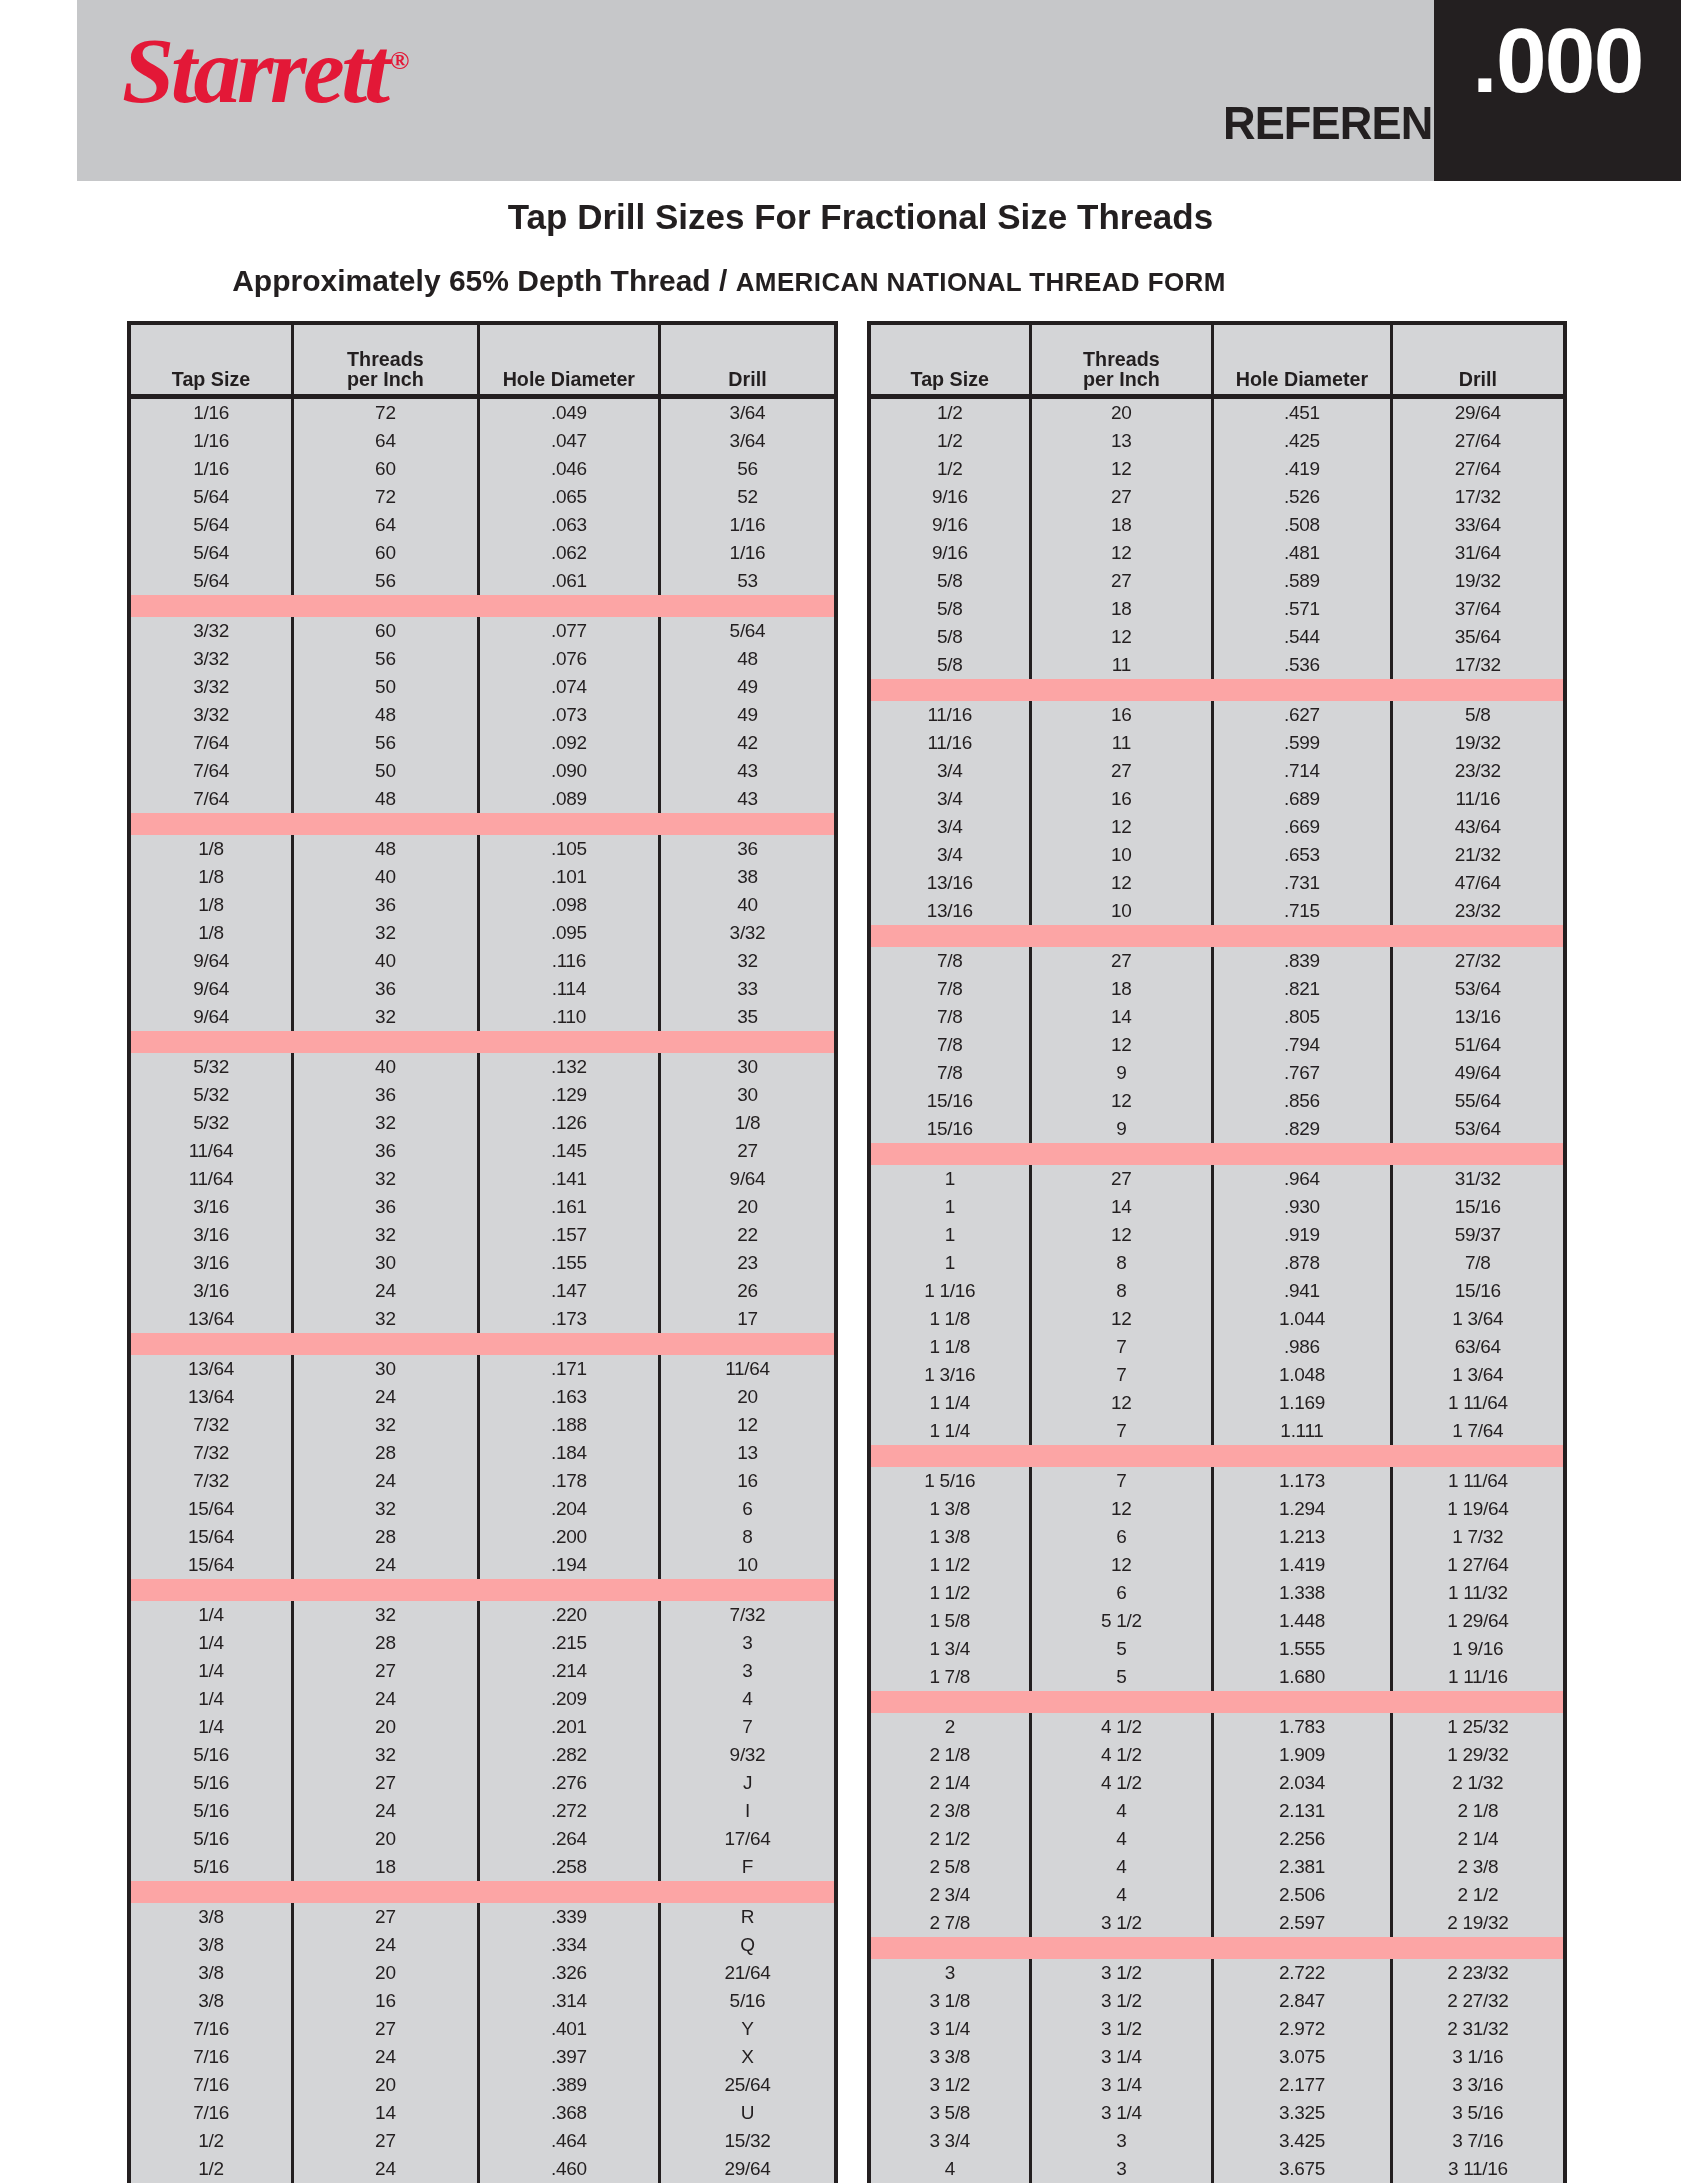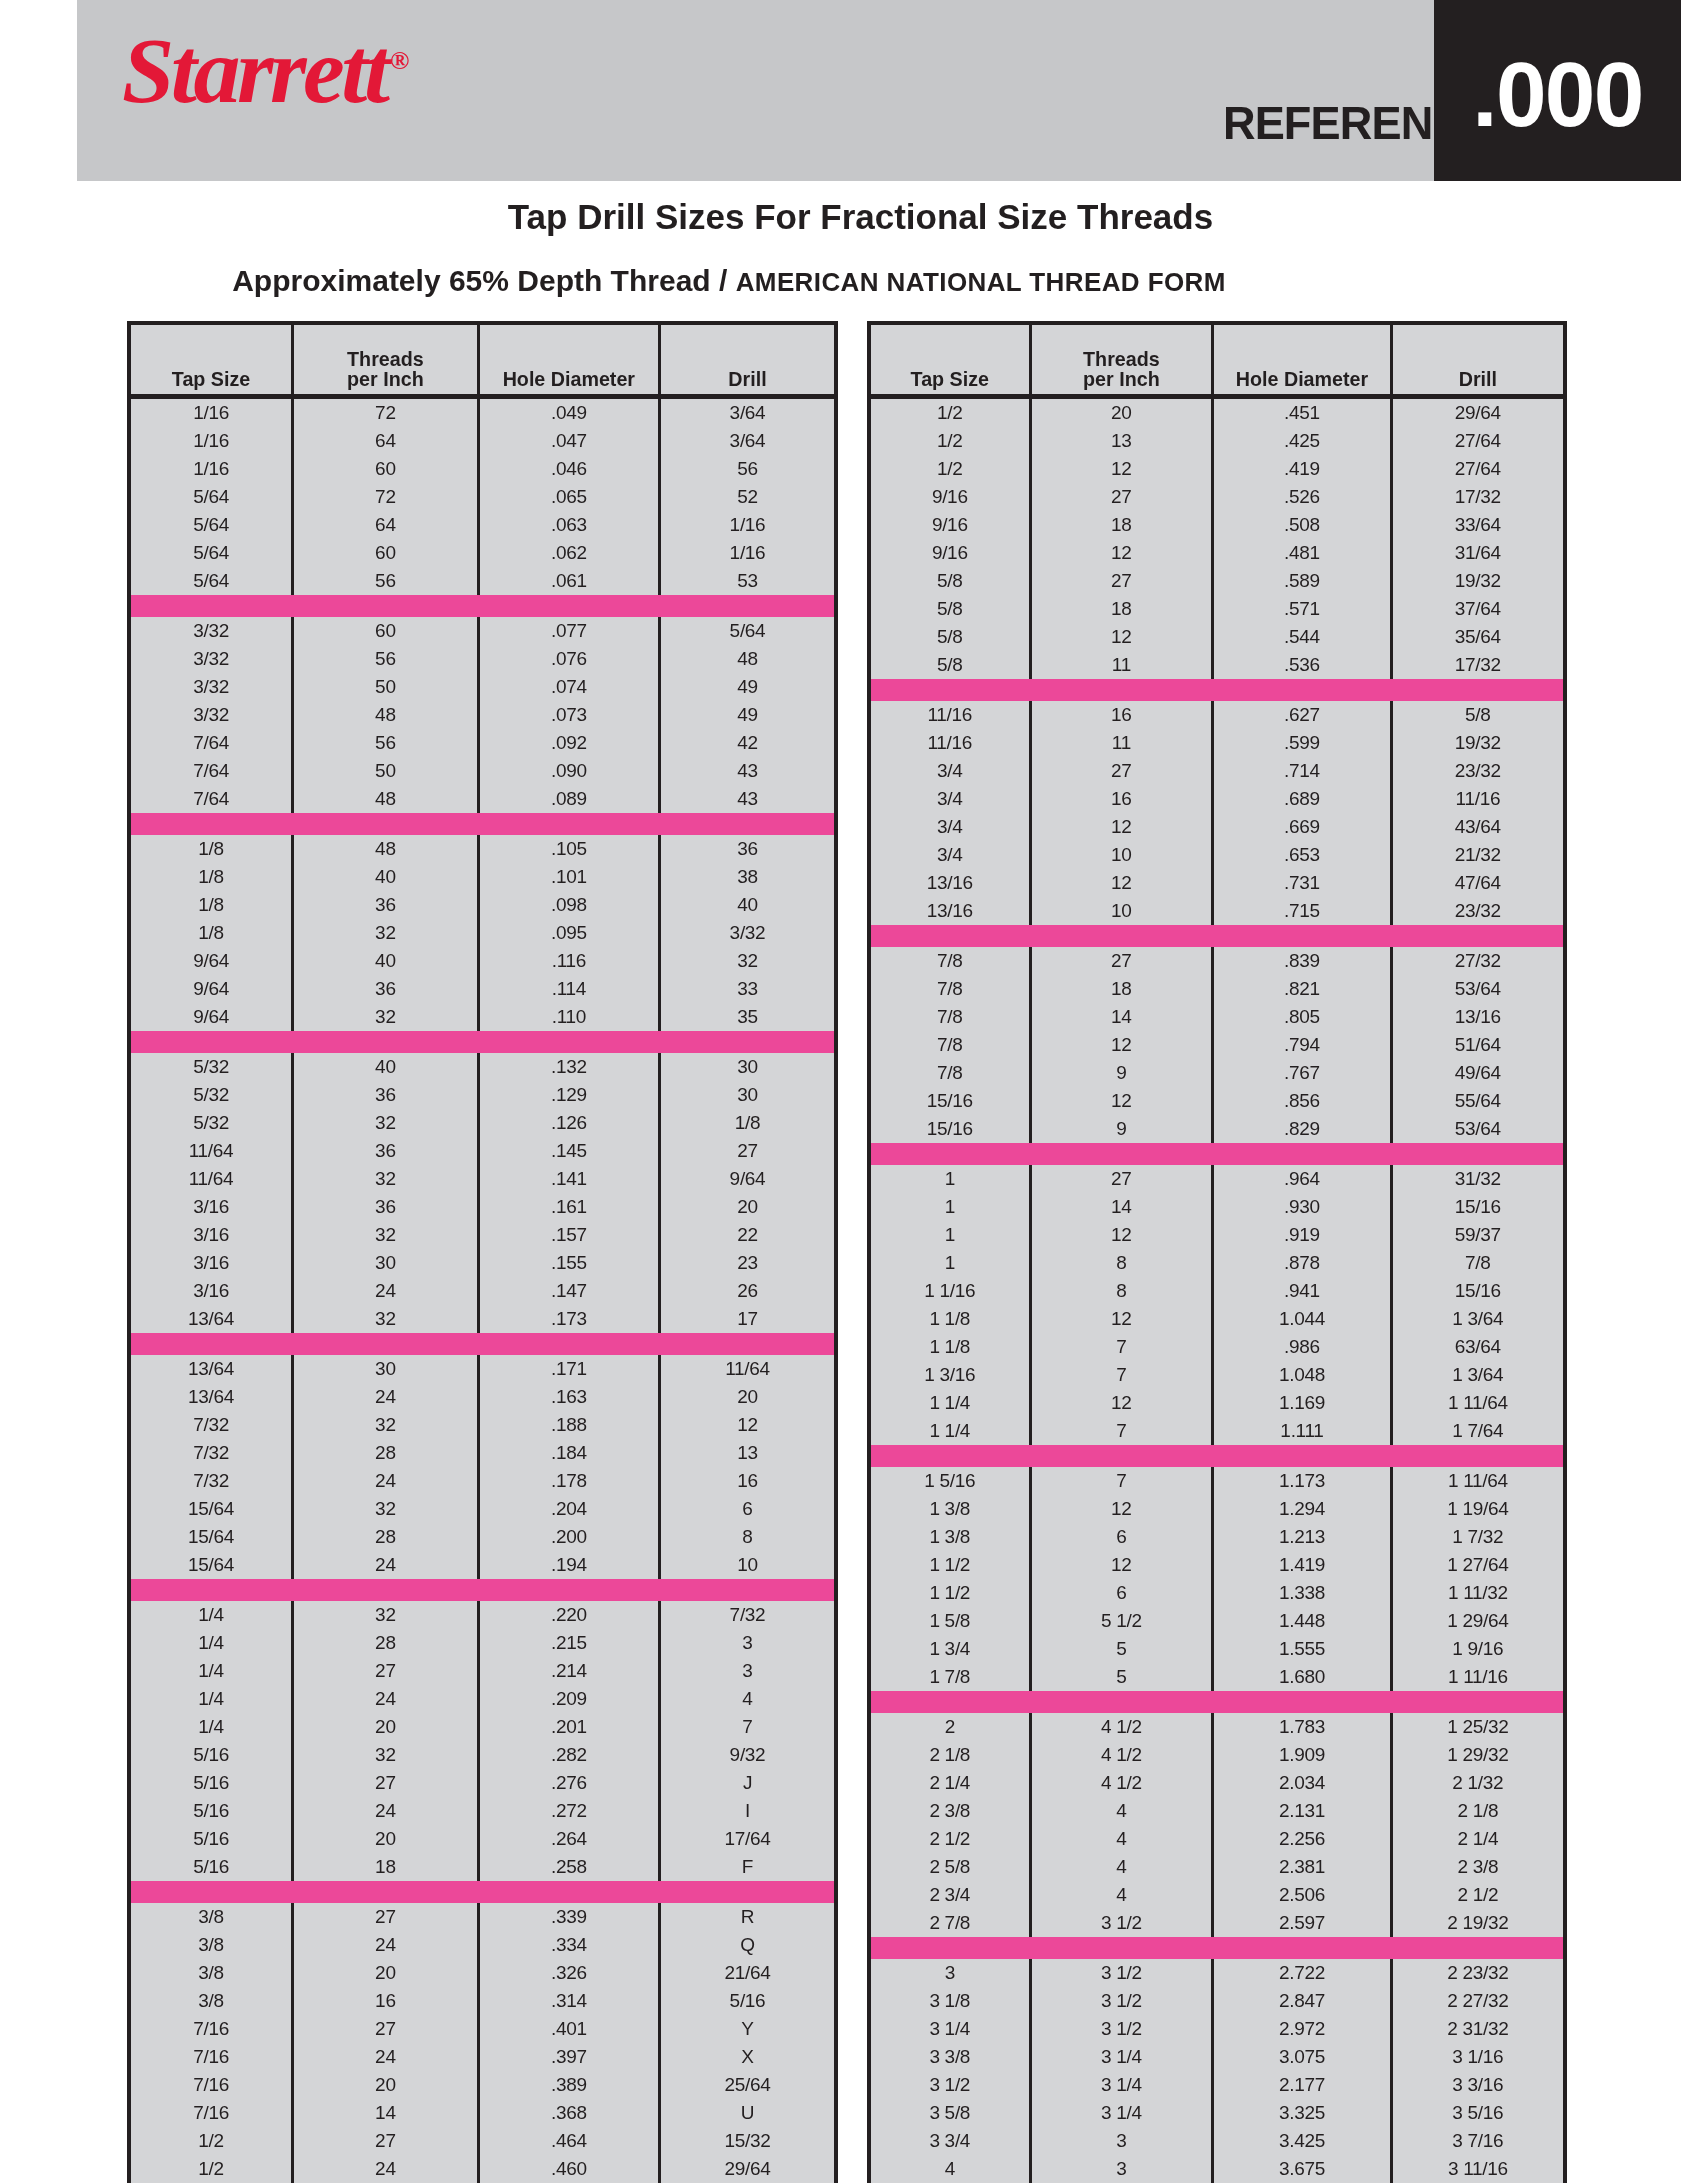--- a/index.html
+++ b/index.html
@@ -12,36 +12,36 @@
   html,body{margin:0;padding:0;}
   body{width:1681px;height:2184px;background:#ffffff;position:relative;overflow:hidden;
        font-family:"Liberation Sans","DejaVu Sans",sans-serif;color:var(--ink);}
   .band{position:absolute;top:0;left:77px;width:1621px;height:181px;background:var(--band);}
   .logo{position:absolute;left:45px;top:15.7px;font-family:"Liberation Serif","DejaVu Serif",serif;
         font-style:italic;font-weight:bold;font-size:94px;color:var(--red);letter-spacing:-3.5px;}
   .logo .reg{font-size:26px;vertical-align:super;letter-spacing:0;margin-left:3.5px;}
   .ref-title{position:absolute;right:21px;bottom:31px;font-size:47px;font-weight:bold;
              letter-spacing:-0.9px;transform:scaleX(0.96);transform-origin:right;}
   .code-box{position:absolute;top:0;left:1434px;width:247px;height:181px;background:var(--ink);
-            display:flex;align-items:center;justify-content:center;}
+            display:flex;justify-content:center;}
   .code-box .code{color:#ffffff;font-size:91px;font-weight:bold;letter-spacing:-1.7px;padding-top:8.7px;}
   .page-title{position:absolute;top:197px;left:0;width:1681px;text-align:center;
               font-size:35px;font-weight:bold;padding-left:20px;}
   .page-subtitle{position:absolute;top:264px;left:0;width:1458px;text-align:center;
                  font-size:30px;font-weight:bold;}
   .page-subtitle .caps{font-size:26px;letter-spacing:0.4px;}
   .dtable{position:absolute;top:321px;border:4.4px solid var(--ink);background:#ffffff;}
   .dtable.left{left:127px;width:703px;}
   .dtable.right{left:867px;width:692px;}
   .thead{display:grid;grid-template-columns:23.2% 26.4% 25.8% 24.6%;background:var(--cell);
          border-bottom:5.2px solid var(--ink);height:69px;}
   .th{display:flex;align-items:flex-end;justify-content:center;text-align:center;
       font-weight:bold;font-size:19.7px;line-height:1.05;padding-bottom:4px;white-space:pre-line;}
   .th:not(:last-child){border-right:3.5px solid var(--ink);}
-  .tbody{background:#ec4899;}
+  .tbody{background:#fca5a5;}
   .section{display:grid;grid-template-columns:23.2% 26.4% 25.8% 24.6%;background:var(--cell);}
   .section + .section{margin-top:22px;}
   .td{height:var(--rh);line-height:var(--rh);text-align:center;font-size:19px;
       letter-spacing:-0.3px;overflow:hidden;}
   .td.c0,.td.c1,.td.c2{border-right:3.5px solid var(--ink);}
 </style>
 </head>
 <body>
 
 <div class="band">

